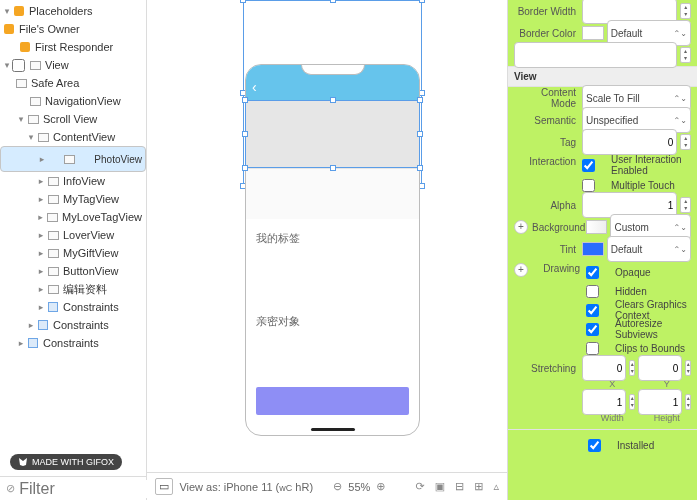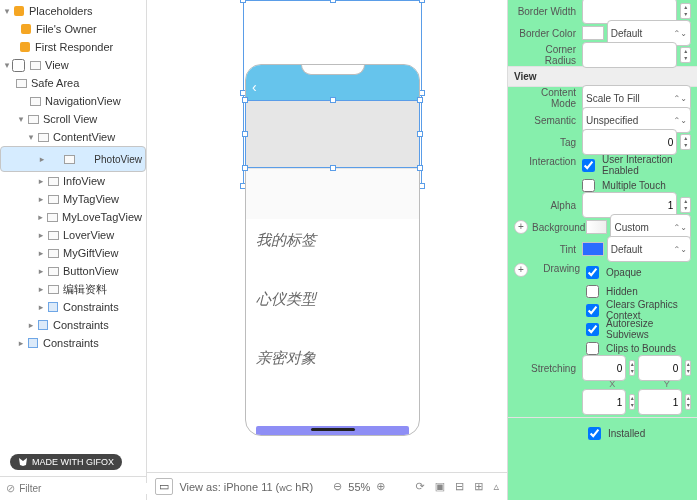--- a/index.html
+++ b/index.html
@@ -12,79 +12,79 @@
 .row { display: flex; align-items: center; height: 18px; padding-right: 4px; white-space: nowrap; }
 .row .tw { width: 10px; display: inline-flex; justify-content: center; color: #888; font-size: 9px; cursor: pointer; }
 .row.sel { background: #d6ecff; }
 .row .ico { width: 14px; height: 14px; margin-right: 3px; display: inline-flex; align-items: center; justify-content: center; flex-shrink: 0; }
 .cube { width: 10px; height: 10px; background: #f5a623; border-radius: 2px; }
 .rect { width: 11px; height: 9px; border: 1px solid #a0a0a0; background: #fafafa; }
 .cst { width: 10px; height: 10px; border: 1px solid #6ea6e6; background: #dceaf9; }
 .badge { margin-top: 6px; margin-left: 10px; margin-bottom: 6px; background: #444; color: #fff; font-size: 9px; padding: 3px 8px; border-radius: 10px; display: inline-flex; align-items: center; width: fit-content; }
 .badge svg { margin-right: 4px; }
 .filterbar { border-top: 1px solid #dcdcdc; display: flex; align-items: center; height: 24px; padding: 0 6px; color: #999; }
-.filterbar input { border: none; outline: none; font-size: 10px; flex: 1; margin-left: 4px; color: #666; }
+.filterbar input { border: none; outline: none; font-size: 16px; flex: 1; margin-left: 4px; color: #666; }
 
 
 .center { flex: 1; background: #fff; position: relative; display: flex; flex-direction: column; }
 .canvas { flex: 1; background: #fff; position: relative; overflow: hidden; }
 .device { position: absolute; left: 98px; top: 64px; width: 175px; height: 372px; }
 .selbox { position: absolute; border: 1px solid #5a9de8; }
 .handle { position: absolute; width: 6px; height: 6px; background: #fff; border: 1px solid #5a9de8; }
 .phone { width: 100%; height: 100%; background: #fff; border: 1px solid #bcbcbc; border-radius: 16px; position: relative; overflow: hidden; }
 .notch { position: absolute; top: 0; left: 50%; transform: translateX(-50%); width: 64px; height: 10px; background: #fff; border: 1px solid #bcbcbc; border-top: none; border-radius: 0 0 10px 10px; z-index: 3; }
 .navbar { height: 36px; background: #66c4ec; position: relative; }
 .back { position: absolute; left: 6px; top: 14px; color: #fff; font-size: 14px; }
 .content { height: calc(100% - 36px); overflow: hidden; }
 .photo { height: 68px; background: #e6e6e6; }
-.section { padding: 12px 10px 0 10px; font-size: 15px; color: #666; font-style: italic; }
+.section { padding: 12px 10px 0 10px; font-size: 11px; color: #666; }
 .big-btn { margin: 20px 10px; height: 28px; background: #8e8ef5; color: #fff; font-size: 10px; display: flex; align-items: center; justify-content: center; border-radius: 2px; }
 .homebar { position: absolute; bottom: 4px; left: 50%; transform: translateX(-50%); width: 44px; height: 3px; background: #222; border-radius: 3px; }
 
 .bottombar { height: 28px; border-top: 1px solid #dcdcdc; display: flex; align-items: center; padding: 0 8px; color: #555; font-size: 11px; }
 .bottombar .seg { margin: 0 6px; color: #666; }
 .bottombar .tools { margin-left: auto; display: flex; gap: 10px; color: #888; }
 .bottombar .tools span { cursor: pointer; }
 
 
-.right { width: 190px; border-left: 1px solid #dcdcdc; background: #86efac; font-size: 10px; color: #444; overflow: auto; }
+.right { width: 190px; border-left: 1px solid #dcdcdc; background: #bef264; font-size: 10px; color: #444; overflow: auto; }
 .prop { display: flex; align-items: center; height: 22px; padding: 0 6px; }
 .prop .lab { width: 68px; text-align: right; padding-right: 6px; color: #555; }
 .prop .ctl { flex: 1; display: flex; align-items: center; gap: 3px; }
 .inp, .sel { height: 16px; border: 1px solid #c6c6c6; background: #fff; border-radius: 4px; font-size: 10px; padding: 12px 3px; width: 100%; }
 .sel { display: flex; align-items: center; justify-content: space-between; }
 .sel .arr { color: #666; font-size: 8px; }
 .stepper { width: 12px; height: 16px; display: flex; flex-direction: column; border: 1px solid #c6c6c6; background: #fff; border-radius: 2px; }
 .stepper div { flex: 1; font-size: 6px; line-height: 1; text-align: center; color: #666; }
 .swatch { width: 28px; height: 14px; border: 1px solid #c6c6c6; background: #fff; }
 .swatch.def { background: #fff; }
 .swatch.blue { background: #2b6cff; }
 .swatch.custom { background: linear-gradient(90deg,#fff,#eee); }
 .hdr { font-weight: 600; padding: 4px 6px; color: #333; border-top: 1px solid #e2e2e2; border-bottom: 1px solid #e2e2e2; background: #eee; }
-.chk { display: flex; align-items: center; gap: 7px; height: 18px; }
+.chk { display: flex; align-items: center; gap: 16px; height: 18px; }
 .chk input { margin: 0; }
 .plus { width: 14px; height: 14px; border: 1px solid #c6c6c6; background: #fff; border-radius: 7px; font-size: 10px; line-height: 12px; text-align: center; color: #666; margin-right: 4px; }
 .subrow { display: flex; gap: 6px; padding: 0 6px 2px 80px; }
 .sublab { font-size: 9px; color: #777; text-align: center; flex: 1; }
 </style>
 </head>
 <body>
 
 <div class="root">
 
   <div class="left">
     <div class="tree">
       <div class="row" style="padding-left:2px">
           <span class="tw">▾</span>
           <span class="ico">
             <span class="cube"></span>
           </span>
           <span>Placeholders</span>
         </div>
-      <div class="row" style="padding-left:19px">
+      <div class="row" style="padding-left:2px">
           <span class="ico">
             <span class="cube"></span>
           </span>
           <span>File's Owner</span>
         </div>
       <div class="row" style="padding-left:18px">
           <span class="ico">
             <span class="cube"></span>
           </span>
           <span>First Responder</span>
@@ -230,21 +230,20 @@
         <div class="phone">
           <div class="notch"></div>
           <div class="navbar">
             <span class="back">‹</span>
           </div>
           <div class="content">
             <div class="photo"></div>
             <div style="height:50px;background:#fafafa"></div>
             <div class="section">我的标签</div>
             <div style="height:28px"></div>
-            <div class="section">心仪类型</div>
             <div style="height:28px"></div>
             <div class="section">亲密对象</div>
             <div style="height:28px"></div>
             <div style="height:10px"></div>
             <div class="big-btn"></div>
           </div>
           <div class="homebar"></div>
         </div>
 
         <div class="selbox" style="left:0; top:36px; width:175px; height:68px;">
@@ -292,21 +291,20 @@
       <div class="lab">Border Color</div>
       <div class="ctl">
           <div class="swatch def"></div>
           <div class="sel">
             <span>Default</span>
             <span class="arr">⌃⌄</span>
           </div>
         </div>
     </div>
     <div class="prop">
-      <div class="lab">Corner Radius</div>
       <div class="ctl">
           <input class="inp" style="">
           <div class="stepper">
             <div>▴</div>
             <div>▾</div>
           </div>
         </div>
     </div>
 
     <div class="hdr">View</div>
@@ -436,20 +434,24 @@
             <div>▴</div>
             <div>▾</div>
           </div>
         <input class="inp" style="text-align: right;" value="1">
           <div class="stepper">
             <div>▴</div>
             <div>▾</div>
           </div>
       </div>
     </div>
+    <div class="subrow">
+        <div class="sublab">Width</div>
+        <div class="sublab">Height</div>
+      </div>
     <div style="border-top:1px solid #e2e2e2;margin-top:4px;padding:6px 6px 6px 80px">
       <label class="chk">
           <input type="checkbox" checked="" style="">
           <span>Installed</span>
         </label>
     </div>
   </div>
 
 </div>
 

